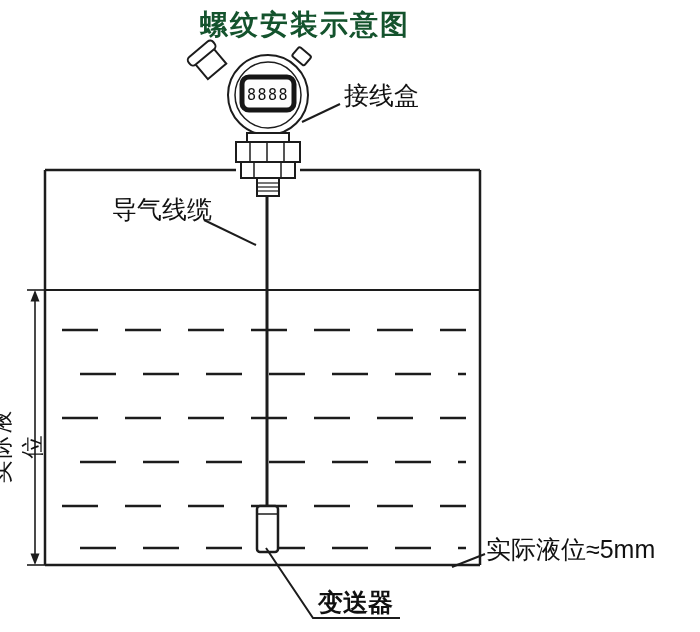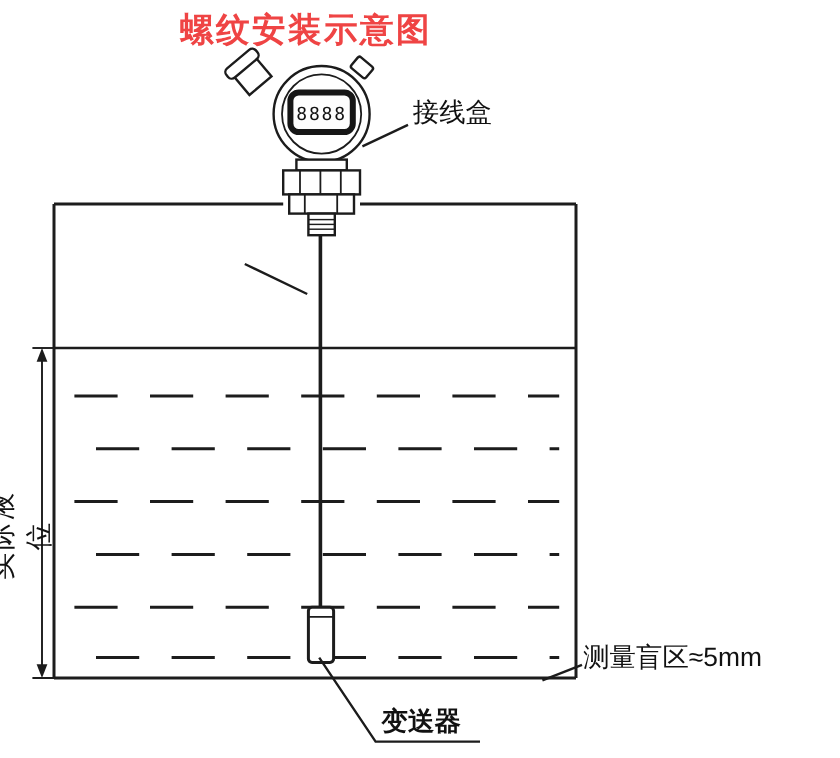--- a/index.html
+++ b/index.html
@@ -1,24 +1,24 @@
 <!DOCTYPE html>
 <html><head>
 <meta charset="utf-8">
 <style>
   html,body{margin:0;padding:0;background:#fff;}
   .stage{
     position:relative;width:700px;height:632px;background:#ffffff;
     font-family:"Liberation Sans", sans-serif;color:#111;overflow:hidden;
   }
   .stage svg{position:absolute;left:0;top:0;}
-  .label{position:absolute;font-size:22px;line-height:1.1;white-space:nowrap;color:#111;}
+  .label{position:absolute;font-size:25px;line-height:1.1;white-space:nowrap;color:#111;}
   .title{
-    position:absolute;left:150px;top:6px;width:260px;text-align:left;
-    font-size:28px;font-weight:600;letter-spacing:2px;color:#ef4444;
+    position:absolute;left:150px;top:6px;width:260px;text-align:right;
+    font-size:28px;font-weight:600;letter-spacing:2px;color:#14532d;
   }
   .vlabel{
     position:absolute;left:-27px;top:415px;width:88px;text-align:center;
     transform:rotate(-90deg);transform-origin:center center;
     font-size:23px;letter-spacing:2px;
   }
   .lbl-junction{left:344px;top:82px;}
   .lbl-vent{left:112px;top:196px;}
   .lbl-transmitter{left:318px;top:589px;font-weight:bold;}
   .lbl-blind{left:486px;top:536px;}
@@ -103,20 +103,21 @@
       <line x1="204" y1="220" x2="256" y2="245"></line>
       <polyline points="266,548 313,618 400,618"></polyline>
       <line x1="485" y1="554" x2="452" y2="567"></line>
     </g>
   </svg>
 
   <div class="title">螺纹安装示意图</div>
 
   <div class="label lbl-junction">接线盒</div>
 
+  <div class="label lbl-vent">导气线缆</div>
 
   <div class="vlabel">实际液位</div>
 
   <div class="label lbl-transmitter">变送器</div>
 
-  <div class="label lbl-blind">测量盲区≈5mm</div>
+  <div class="label lbl-blind">实际液位≈5mm</div>
 
 </div>
 
 </body></html>

